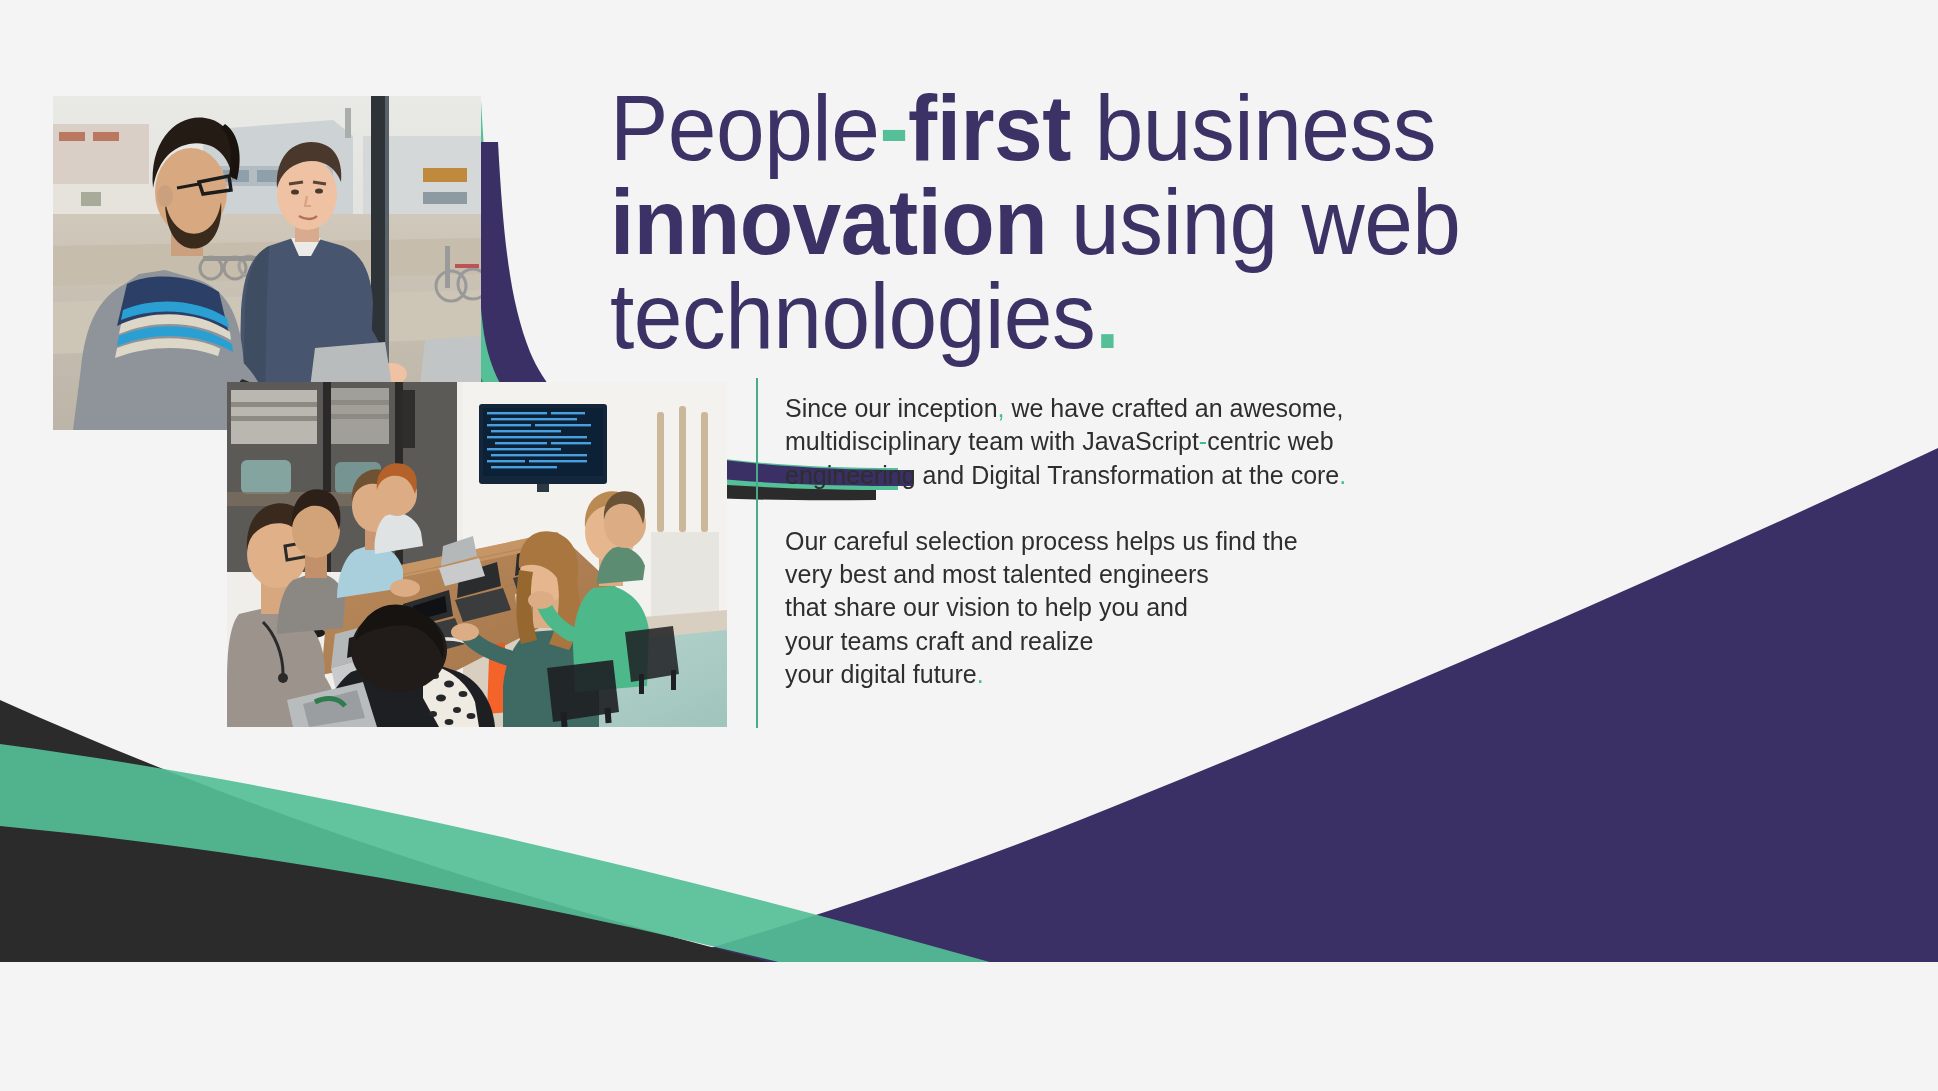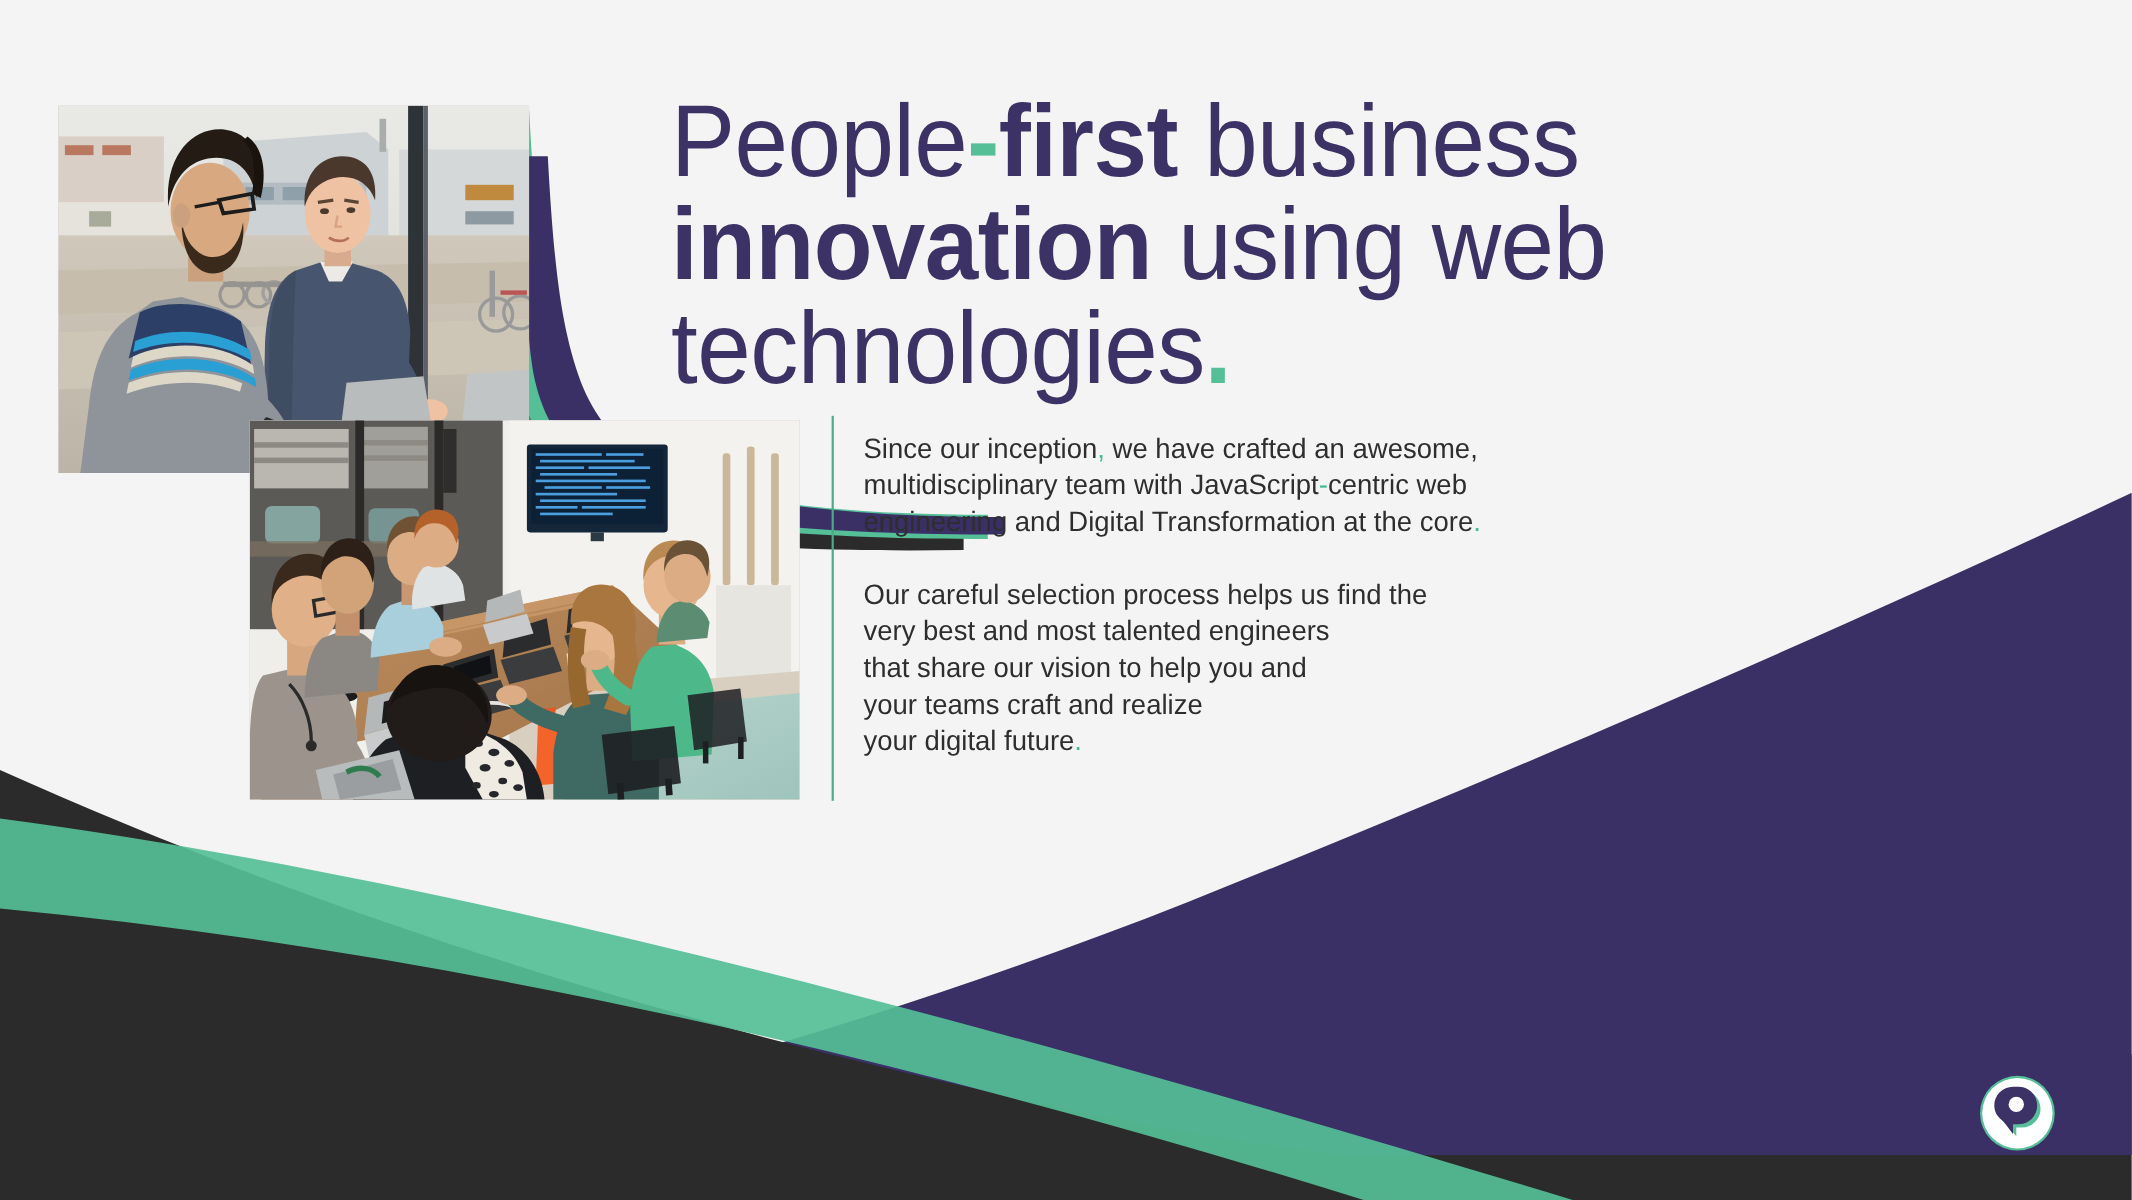--- a/index.html
+++ b/index.html
@@ -2,21 +2,21 @@
 <html><head>
 <meta charset="utf-8">
 <style>
   html,body{margin:0;padding:0;}
   body{
     width:1938px;height:1091px;
     background:#f4f4f4;
     font-family:"Liberation Sans", sans-serif;
     overflow:hidden;position:relative;
   }
-  .stage{position:absolute;inset:0;width:1938px;height:1091px;overflow:hidden;}
+  .stage{position:absolute;inset:0;width:1938px;height:962px;overflow:hidden;}
 
   
   .decor{position:absolute;inset:0;width:1938px;height:1091px;}
 
   
   .photo{position:absolute;overflow:hidden;background:#ccc;}
   .photo svg{display:block;width:100%;height:100%;}
 
   #photo-top{left:53px;top:96px;width:428px;height:334px;z-index:6;}
   #photo-bottom{left:227px;top:382px;width:500px;height:345px;z-index:7;}

